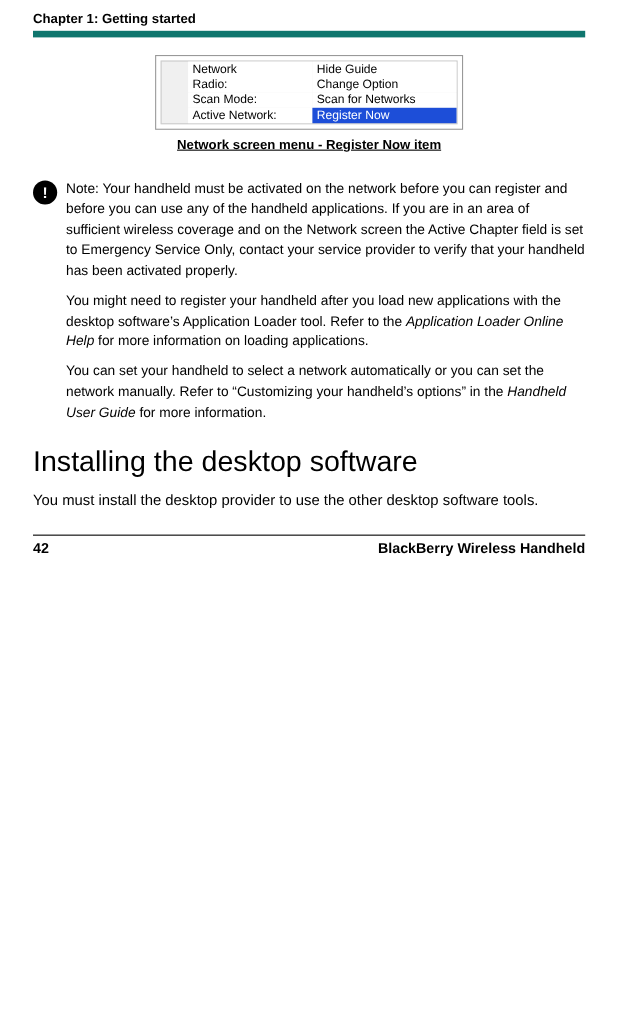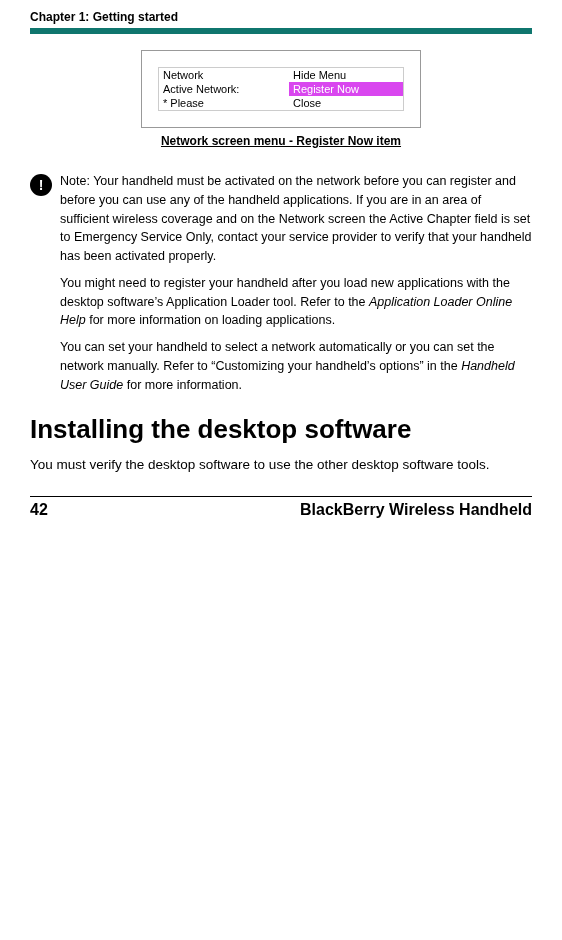--- a/index.html
+++ b/index.html
@@ -35,23 +35,24 @@
       border: 1px solid #999;
       background: #fff;
       width: 280px;
       padding: 0;
       margin-bottom: 6px;
     }
 
     .screenshot-inner {
       background: #f0f0f0;
       border: 1px solid #ccc;
-      margin: 16px;
+      margin: 4px;
       font-size: 11px;
       font-family: 'Courier New', monospace;
+      padding-left: 24px;
     }
 
     .menu-table {
       width: 100%;
       border-collapse: collapse;
     }
 
     .menu-table td {
       padding: 1px 4px;
       font-size: 11px;
@@ -62,21 +63,21 @@
     .menu-left {
       color: #333;
       font-size: 11px;
     }
 
     .menu-right {
       font-size: 11px;
     }
 
     .menu-highlighted {
-      background: #d946ef;
+      background: #1d4ed8;
       color: #fff;
     }
 
     .menu-normal {
       background: #fff;
       color: #000;
     }
 
     .caption {
       font-size: 12px;
@@ -125,59 +126,63 @@
 
     .note-content p:last-child {
       margin-bottom: 0;
     }
 
     .bold { font-weight: normal; }
     .italic { font-style: italic; }
 
     .section-heading {
       font-size: 26px;
-      font-weight: bold;
+      font-weight: normal;
       line-height: 1.2;
       margin-bottom: 10px;
       margin-top: 20px;
     }
 
     .footer {
       display: flex;
       justify-content: space-between;
       align-items: center;
       border-top: 1px solid #000;
       padding-top: 4px;
       margin-top: 20px;
-      font-size: 16px;
+      font-size: 13px;
       font-weight: bold;
     }
   </style>
 </head>
 <body>
 
 <div class="page-container">
   <div class="chapter-header">Chapter 1: Getting started</div>
 
   <div class="screenshot-container">
     <div class="screenshot-box">
       <div class="screenshot-inner">
         <table class="menu-table">
           <tbody>
               <tr>
             <td class="menu-left menu-normal">Network</td>
-            <td class="menu-right menu-normal">Hide Menu</td>
+            <td class="menu-right menu-normal">Hide Guide</td>
+          </tr>
+          <tr>
+            <td class="menu-left menu-normal">Radio:</td>
+            <td class="menu-right menu-normal">Change Option</td>
+          </tr>
+          <tr>
+            <td class="menu-left menu-normal">Scan Mode:</td>
+            <td class="menu-right menu-normal">Scan for Networks</td>
           </tr>
           <tr>
             <td class="menu-left menu-normal">Active Network:</td>
             <td class="menu-right menu-highlighted">Register Now</td>
-          </tr>
-          <tr>
-            <td class="menu-left menu-normal">* Please</td>
-            <td class="menu-right menu-normal">Close</td>
           </tr>
         </tbody>
           </table>
       </div>
     </div>
     <div class="caption">Network screen menu - Register Now item</div>
   </div>
 
 
   <div class="note-box">
@@ -197,19 +202,19 @@
         You might need to register your handheld after you load new applications with the desktop software’s Application Loader tool. Refer to the <span class="italic">Application Loader Online Help</span> for more information on loading applications.
       </p>
       <p>
         You can set your handheld to select a network automatically or you can set the network manually. Refer to “Customizing your handheld’s options” in the <span class="italic">Handheld User Guide</span> for more information.
       </p>
     </div>
   </div>
 
   <h2 class="section-heading">Installing the desktop software</h2>
 
-  <p class="body-text">You must verify the desktop software to use the other desktop software tools.</p>
+  <p class="body-text">You must install the desktop provider to use the other desktop software tools.</p>
 
   <div class="footer">
     <span>42</span>
     <span>BlackBerry Wireless Handheld</span>
   </div>
 </div>
 
 </body></html>

